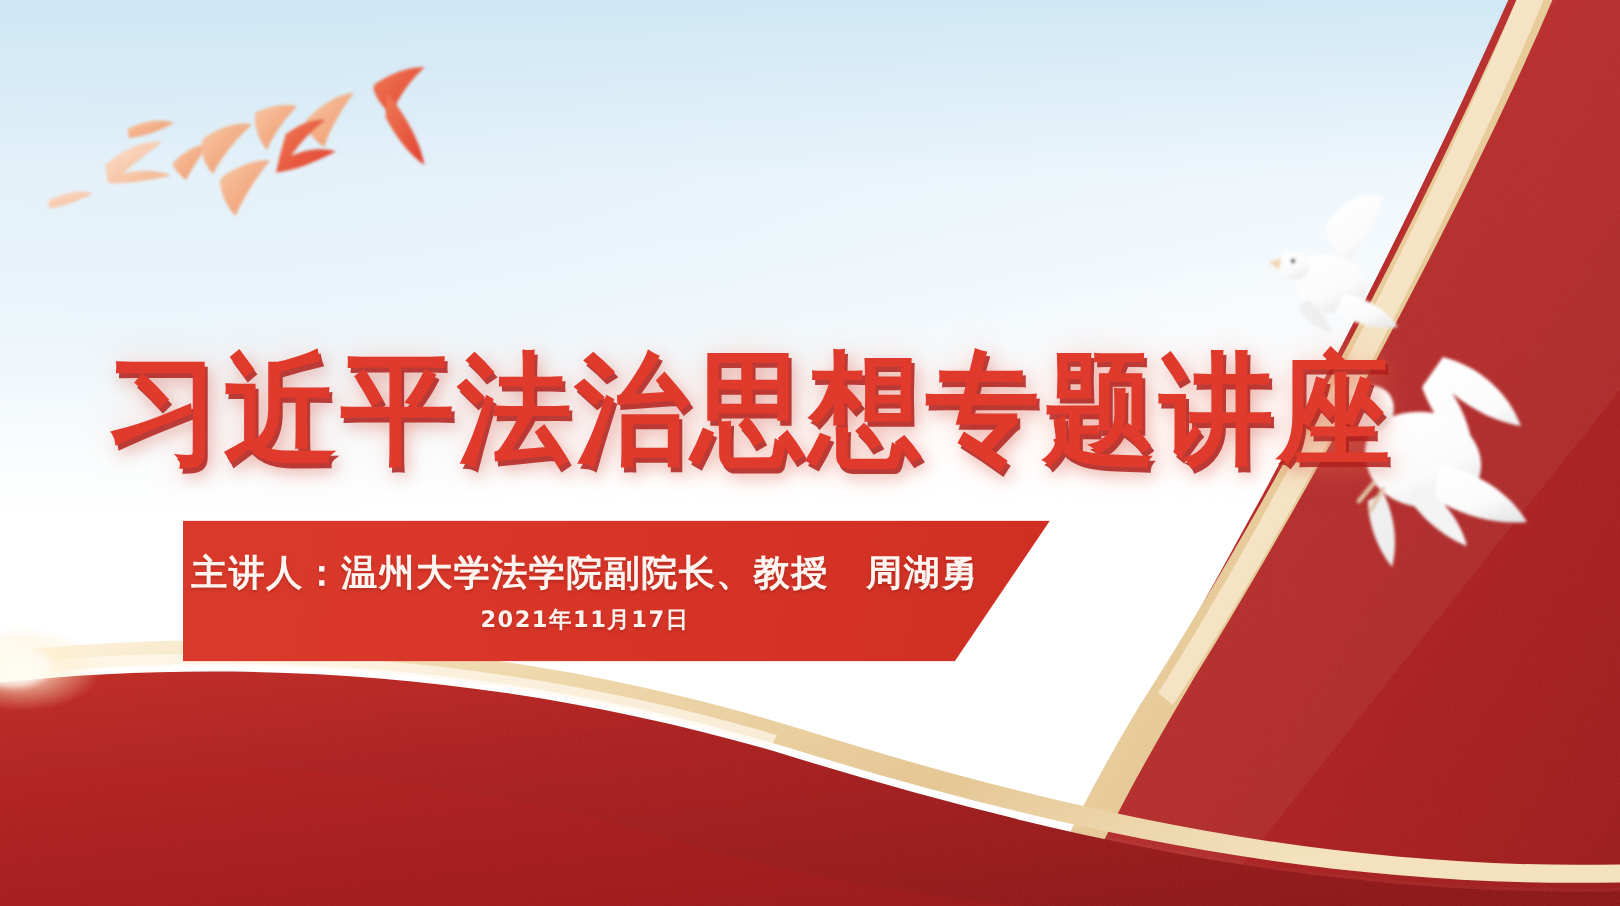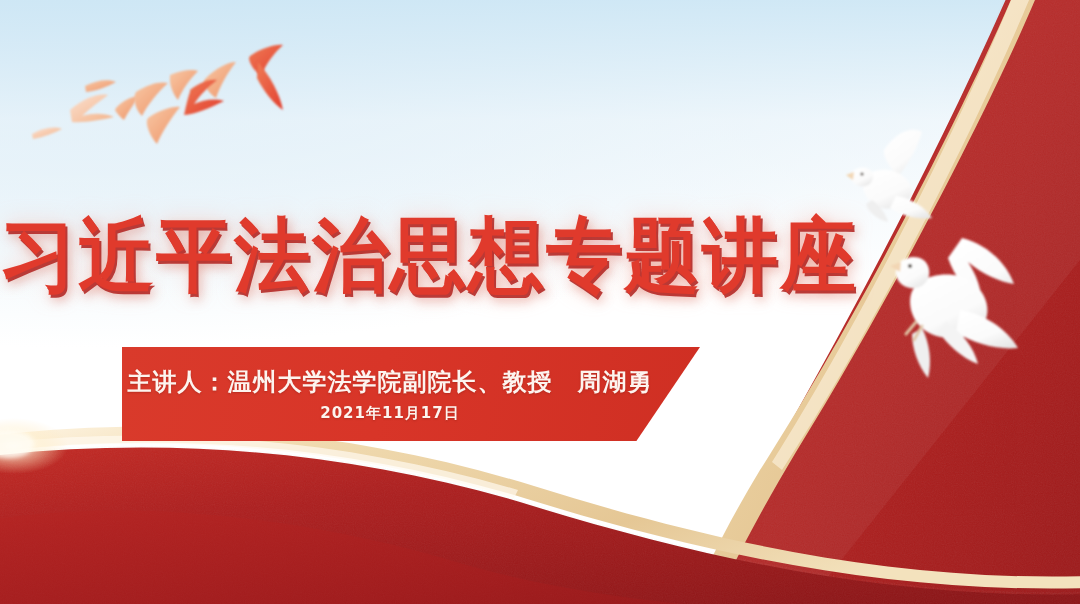--- a/index.html
+++ b/index.html
@@ -39,22 +39,23 @@
     position: absolute;
     inset: 0;
     width: 1080px;
     height: 604px;
   }
 
   
   .title-wrap {
     position: absolute;
     left: 0;
-    top: 202px;
+    top: 220px;
     width: 1000px;
+    text-align: center;
   }
   .main-title {
     display: inline-block;
     margin: 0;
     font-family: "DejaVu Sans", "Liberation Sans", sans-serif;
     font-size: 76px;
     font-weight: 700;
     letter-spacing: 2px;
     color: #e03a2c;
     text-shadow:

